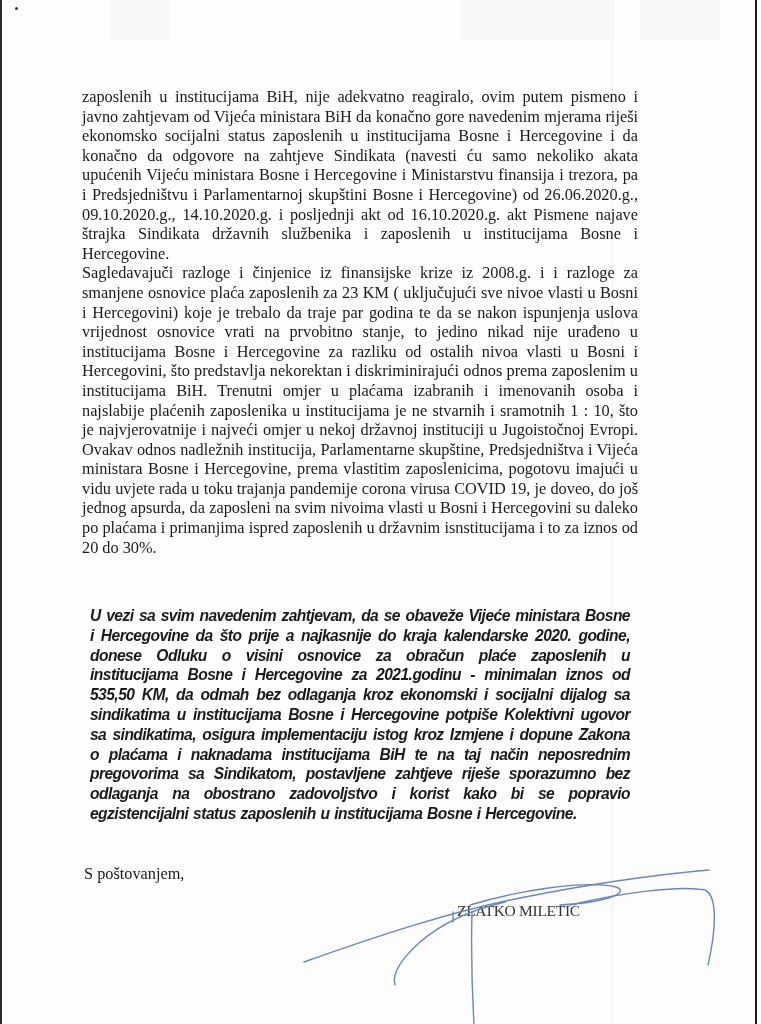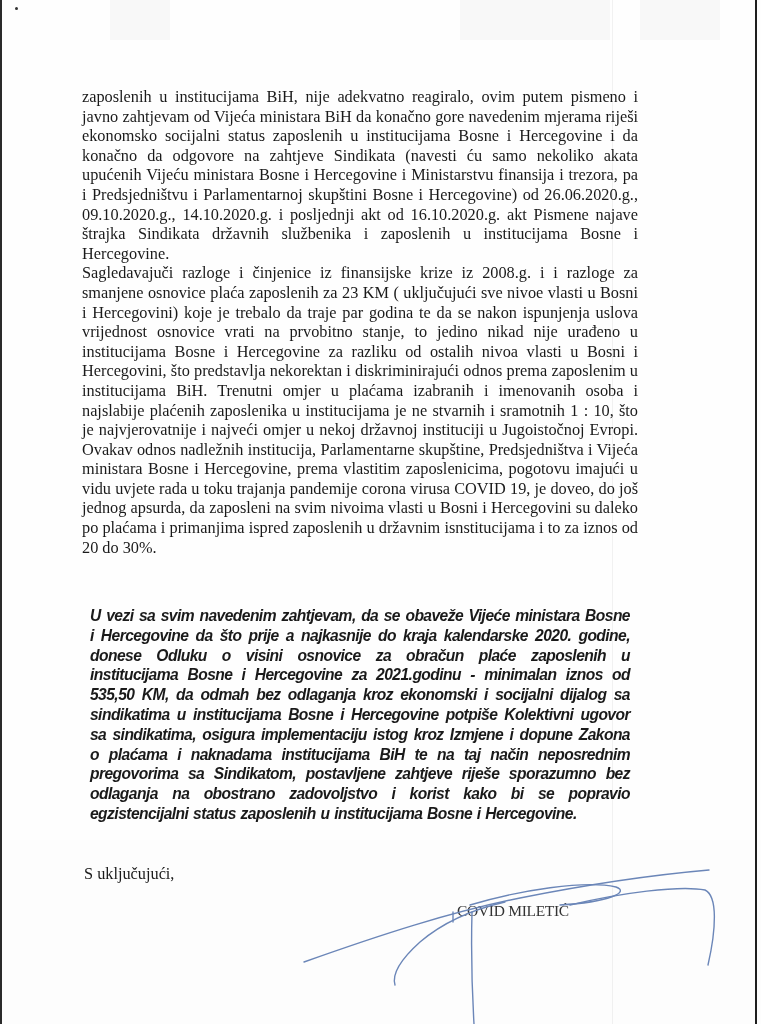--- a/index.html
+++ b/index.html
@@ -114,23 +114,23 @@
 
   <div class="body-text">
     <p>zaposlenih u institucijama BiH, nije adekvatno reagiralo, ovim putem pismeno i javno zahtjevam od Vijeća ministara BiH da konačno gore navedenim mjerama riješi ekonomsko socijalni status zaposlenih u institucijama Bosne i Hercegovine i da konačno da odgovore na zahtjeve Sindikata (navesti ću samo nekoliko akata upućenih Vijeću ministara Bosne i Hercegovine i Ministarstvu finansija i trezora, pa i Predsjedništvu i Parlamentarnoj skupštini Bosne i Hercegovine) od 26.06.2020.g., 09.10.2020.g., 14.10.2020.g. i posljednji akt od 16.10.2020.g. akt Pismene najave štrajka Sindikata državnih službenika i zaposlenih u institucijama Bosne i Hercegovine.</p>
     <p>Sagledavajuči razloge i činjenice iz finansijske krize iz 2008.g. i i razloge za smanjene osnovice plaća zaposlenih za 23 KM ( uključujući sve nivoe vlasti u Bosni i Hercegovini) koje je trebalo da traje par godina te da se nakon ispunjenja uslova vrijednost osnovice vrati na prvobitno stanje, to jedino nikad nije urađeno u institucijama Bosne i Hercegovine za razliku od ostalih nivoa vlasti u Bosni i Hercegovini, što predstavlja nekorektan i diskriminirajući odnos prema zaposlenim u institucijama BiH. Trenutni omjer u plaćama izabranih i imenovanih osoba i najslabije plaćenih zaposlenika u institucijama je ne stvarnih i sramotnih 1 : 10, što je najvjerovatnije i najveći omjer u nekoj državnoj instituciji u Jugoistočnoj Evropi. Ovakav odnos nadležnih institucija, Parlamentarne skupštine, Predsjedništva i Vijeća ministara Bosne i Hercegovine, prema vlastitim zaposlenicima, pogotovu imajući u vidu uvjete rada u toku trajanja pandemije corona virusa COVID 19, je doveo, do još jednog apsurda, da zaposleni na svim nivoima vlasti u Bosni i Hercegovini su daleko po plaćama i primanjima ispred zaposlenih u državnim isnstitucijama i to za iznos od 20 do 30%.</p>
   </div>
 
   <div class="demand">
     <p>U vezi sa svim navedenim zahtjevam, da se obaveže Vijeće ministara Bosne i Hercegovine da što prije a najkasnije do kraja kalendarske 2020. godine, donese Odluku o visini osnovice za obračun plaće zaposlenih u institucijama Bosne i Hercegovine za 2021.godinu - minimalan iznos od 535,50 KM, da odmah bez odlaganja kroz ekonomski i socijalni dijalog sa sindikatima u institucijama Bosne i Hercegovine potpiše Kolektivni ugovor sa sindikatima, osigura implementaciju istog kroz Izmjene i dopune Zakona o plaćama i naknadama institucijama BiH te na taj način neposrednim pregovorima sa Sindikatom, postavljene zahtjeve riješe sporazumno bez odlaganja na obostrano zadovoljstvo i korist kako bi se popravio egzistencijalni status zaposlenih u institucijama Bosne i Hercegovine.</p>
   </div>
 
-  <div class="closing">S uključujući,</div>
+  <div class="closing">S poštovanjem,</div>
 
-  <div class="signer">COVID MILETIĆ</div>
+  <div class="signer">ZLATKO MILETIĆ</div>
 
   <svg class="signature" viewBox="0 0 761 1024">
     <g fill="none" stroke="#6b86b8" stroke-width="1.4" stroke-linecap="round" stroke-linejoin="round">
       <path d="M304 962 C 380 935, 450 912, 520 898 C 580 886, 640 876, 709 870"></path>
       <path d="M470 905 C 520 890, 585 880, 616 887 C 630 892, 610 902, 560 905"></path>
       <path d="M395 985 C 392 975, 400 960, 420 942 C 440 925, 470 910, 505 902"></path>
       <path d="M570 905 C 620 893, 680 885, 705 890 C 718 896, 716 930, 708 965"></path>
       <path d="M472 912 C 471 950, 472 990, 474 1024"></path>
       <path d="M453 912 L 453 922"></path>
     </g>

